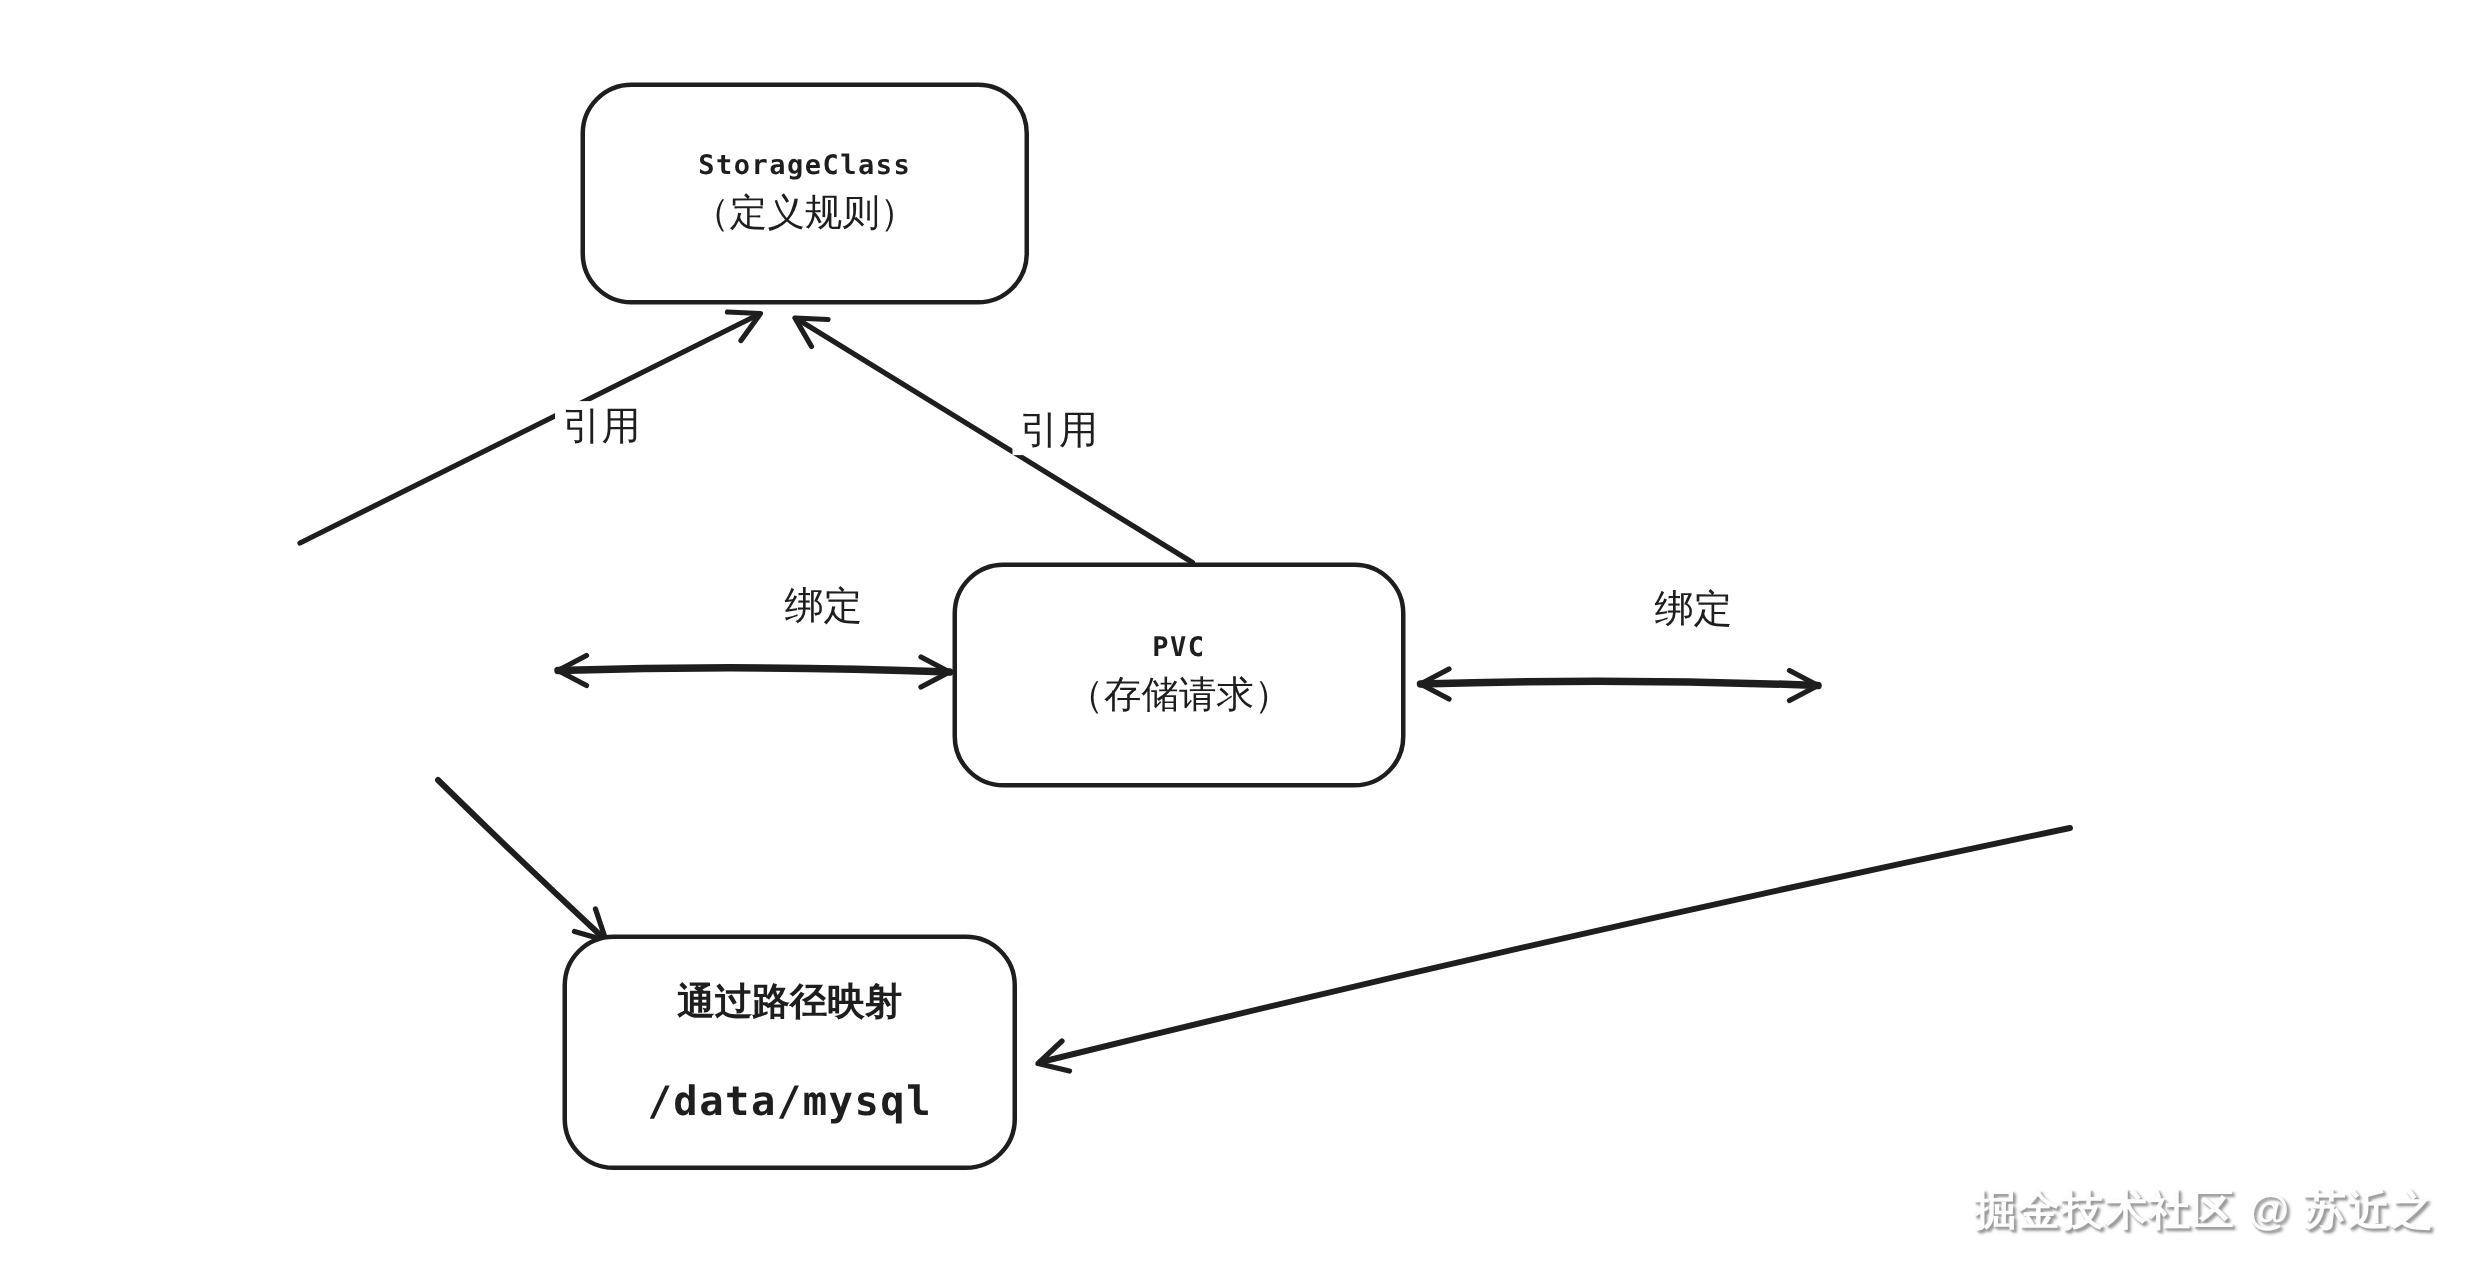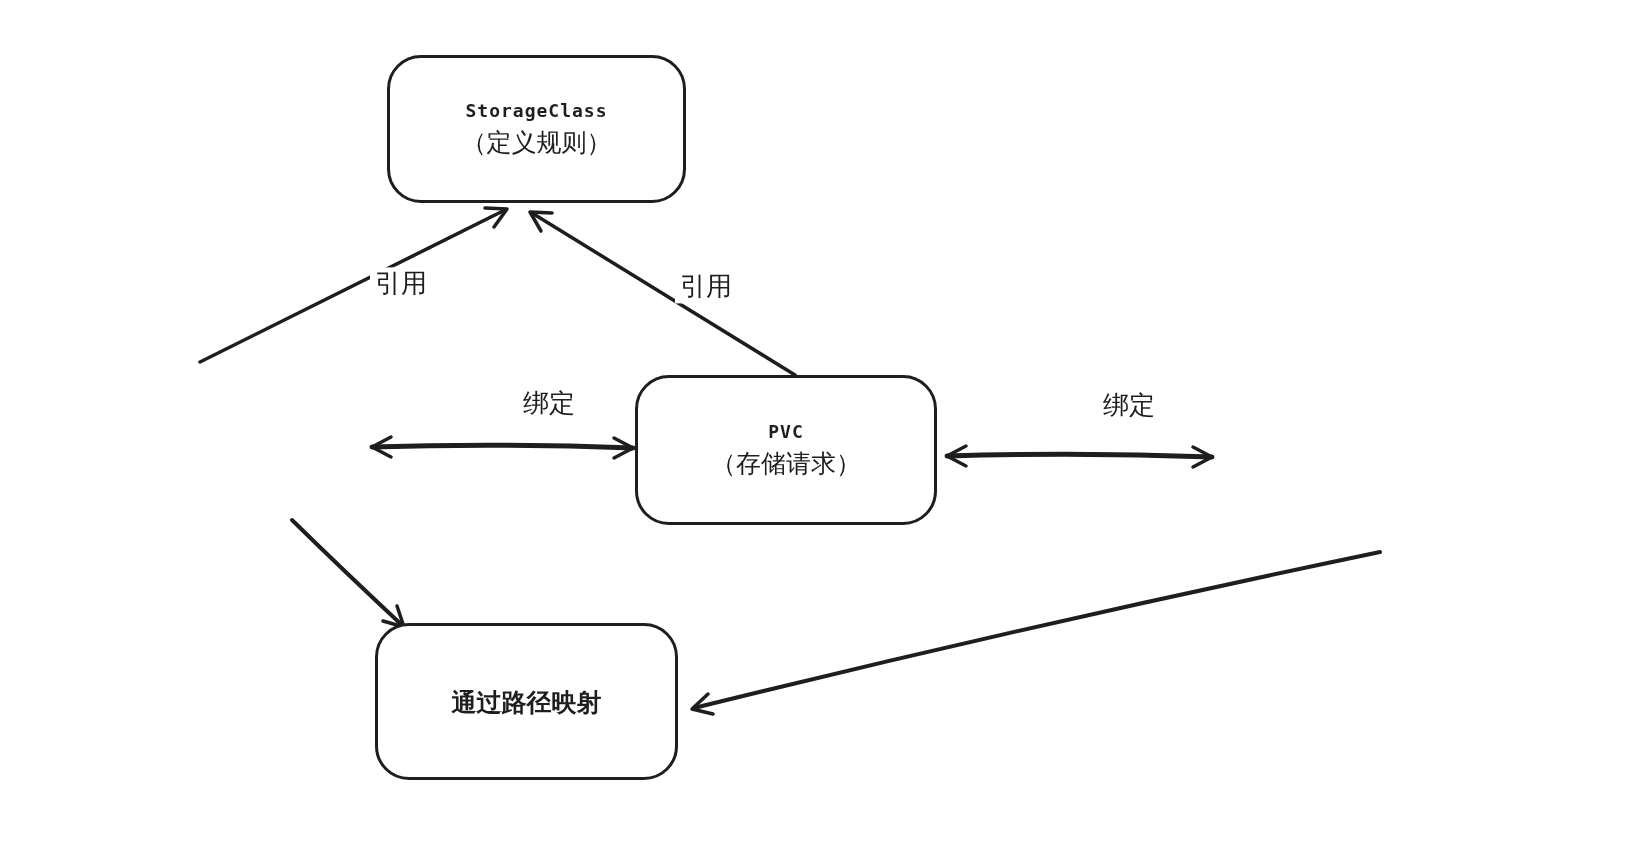--- a/index.html
+++ b/index.html
@@ -136,25 +136,27 @@
 
 
   <div class="node" id="node-pvc" style="left:635px; top:375px; width:302px; height:150px;">
     <div class="node-title">PVC</div>
     <div class="node-sub">（存储请求）</div>
   </div>
 
 
   <div class="node" id="node-storage" style="left:375px; top:623px; width:303px; height:157px;">
     <div class="node-sub">通过路径映射</div>
+    <div class="node-path">/data/mysql</div>
   </div>
 
   <div class="edge-label" style="left:357px; top:284px;">引用</div>
 
   <div class="edge-label" style="left:662px; top:287px;">引用</div>
 
   <div class="edge-label" style="left:505px; top:404px;">绑定</div>
 
   <div class="edge-label" style="left:1085px; top:406px;">绑定</div>
 
 
+  <div class="watermark">掘金技术社区 @ 苏近之</div>
 
 </div>
 
 </body></html>

